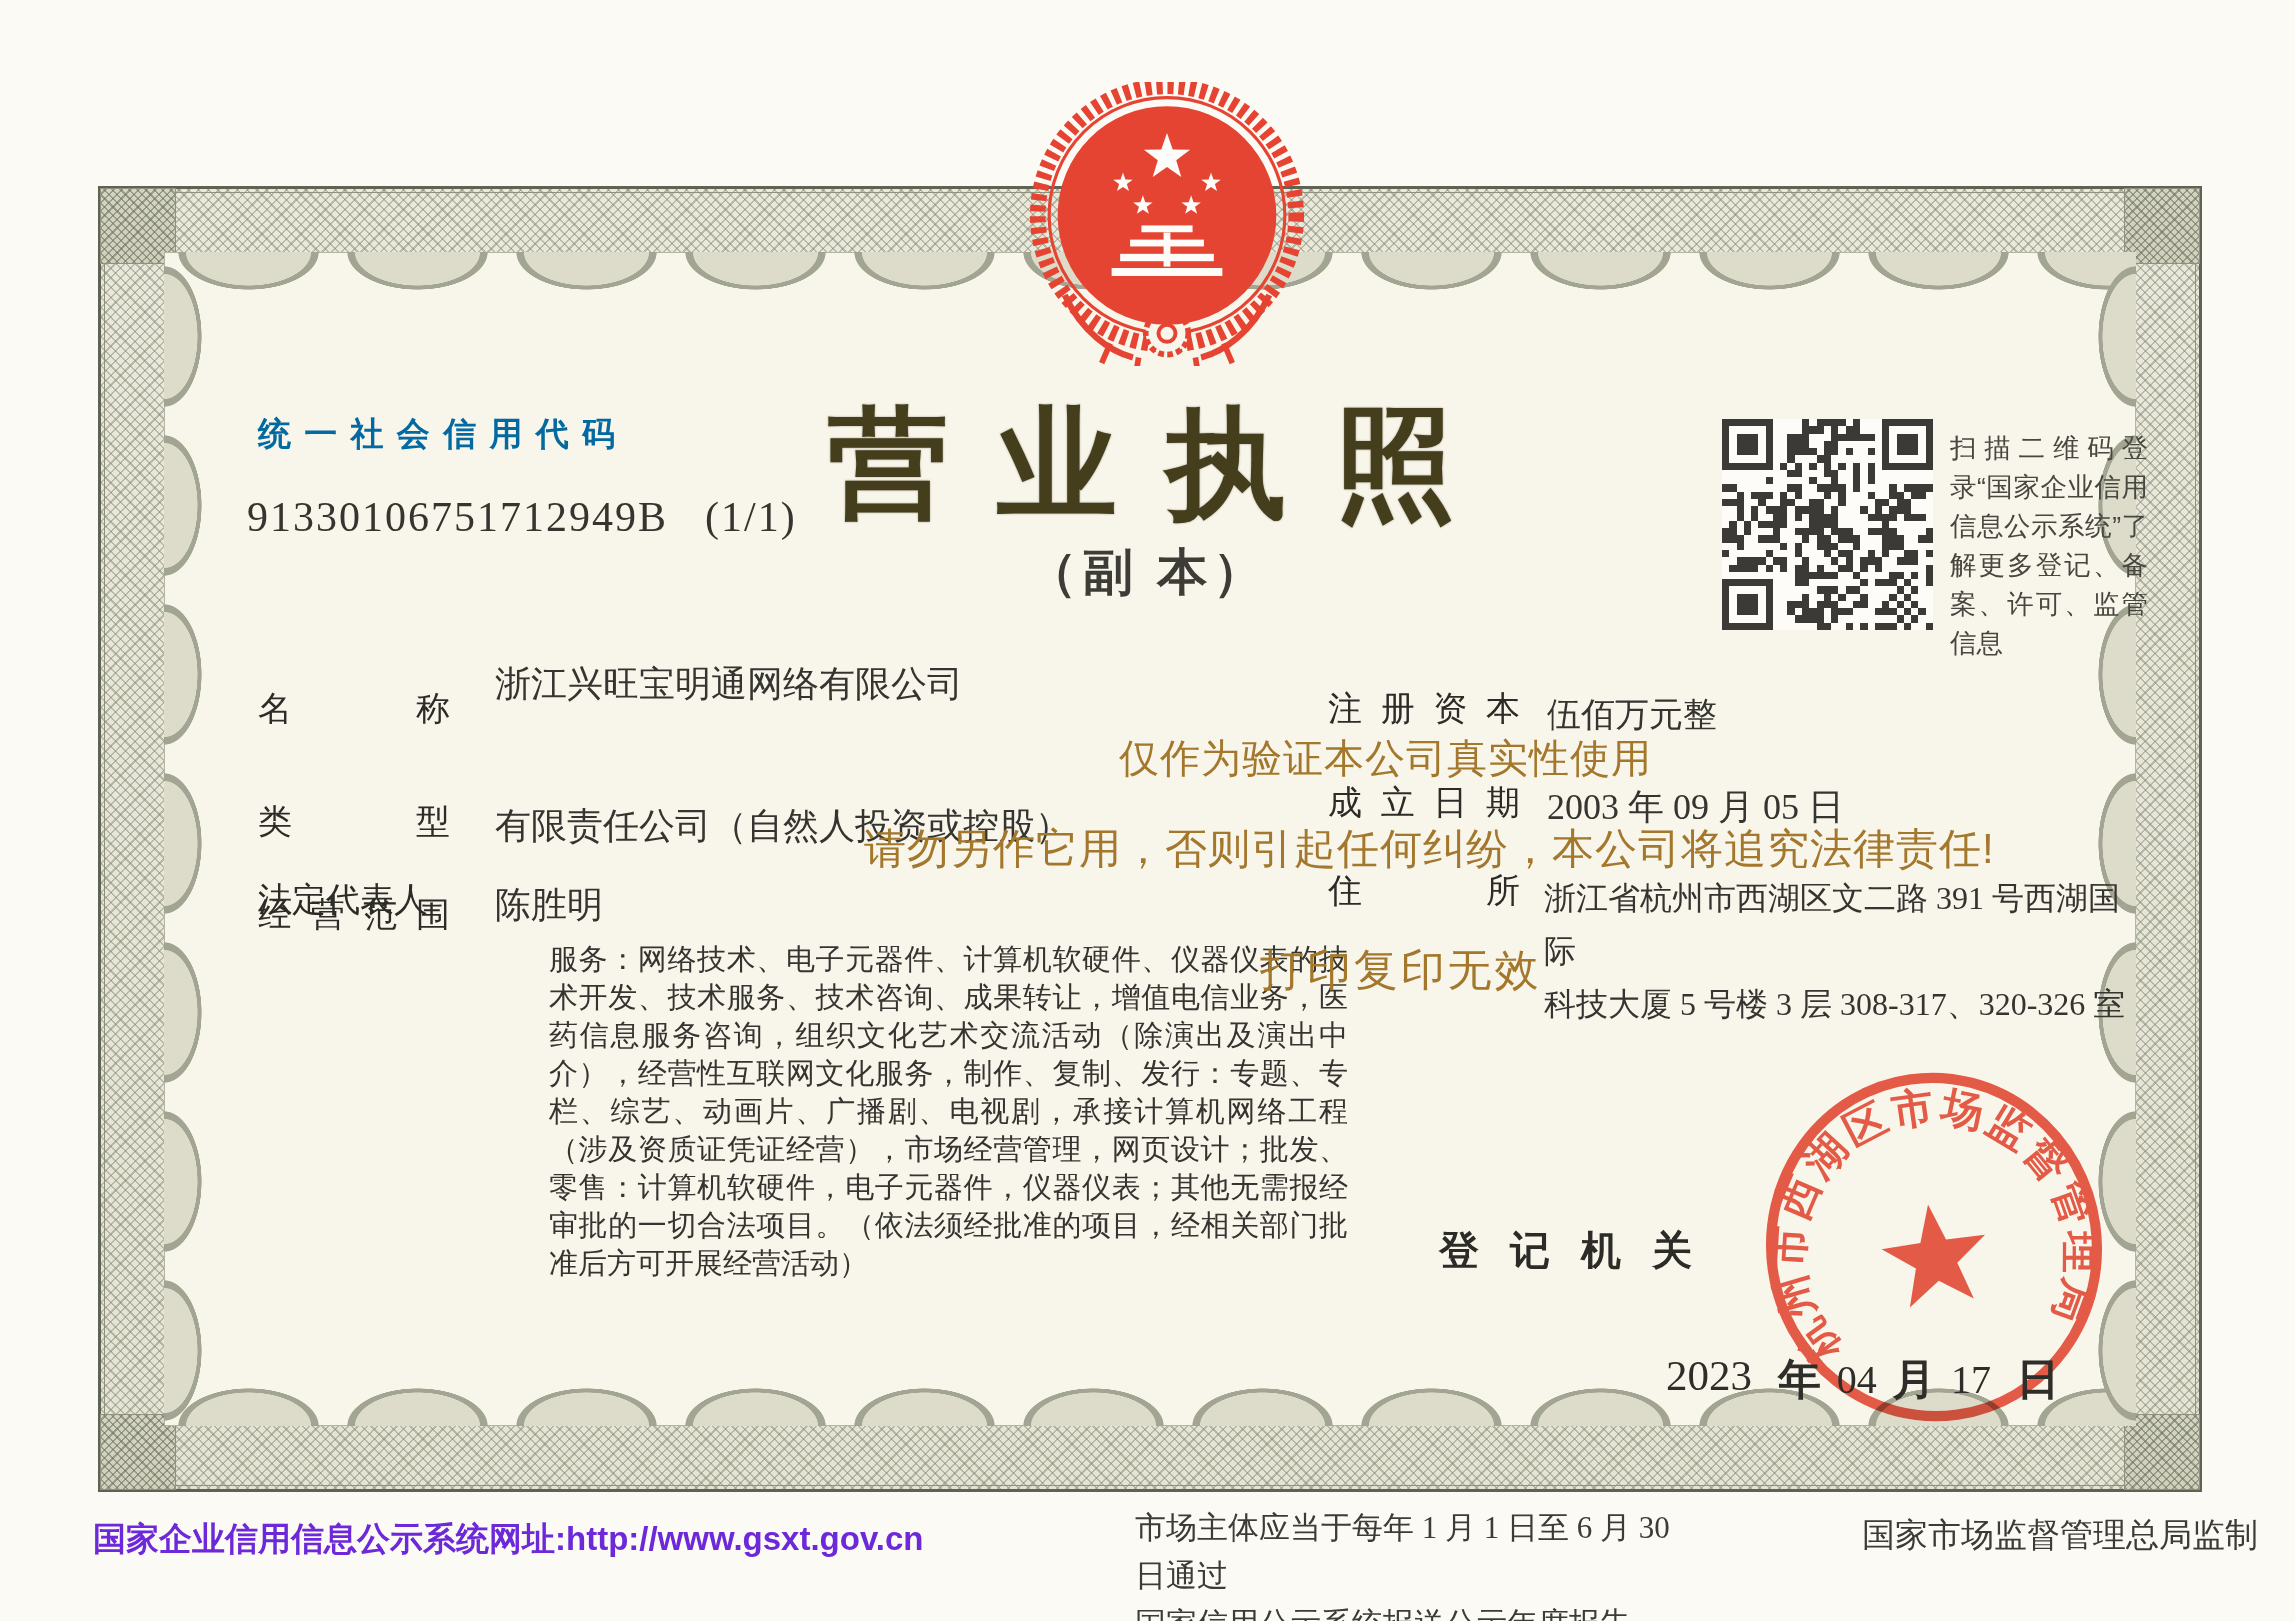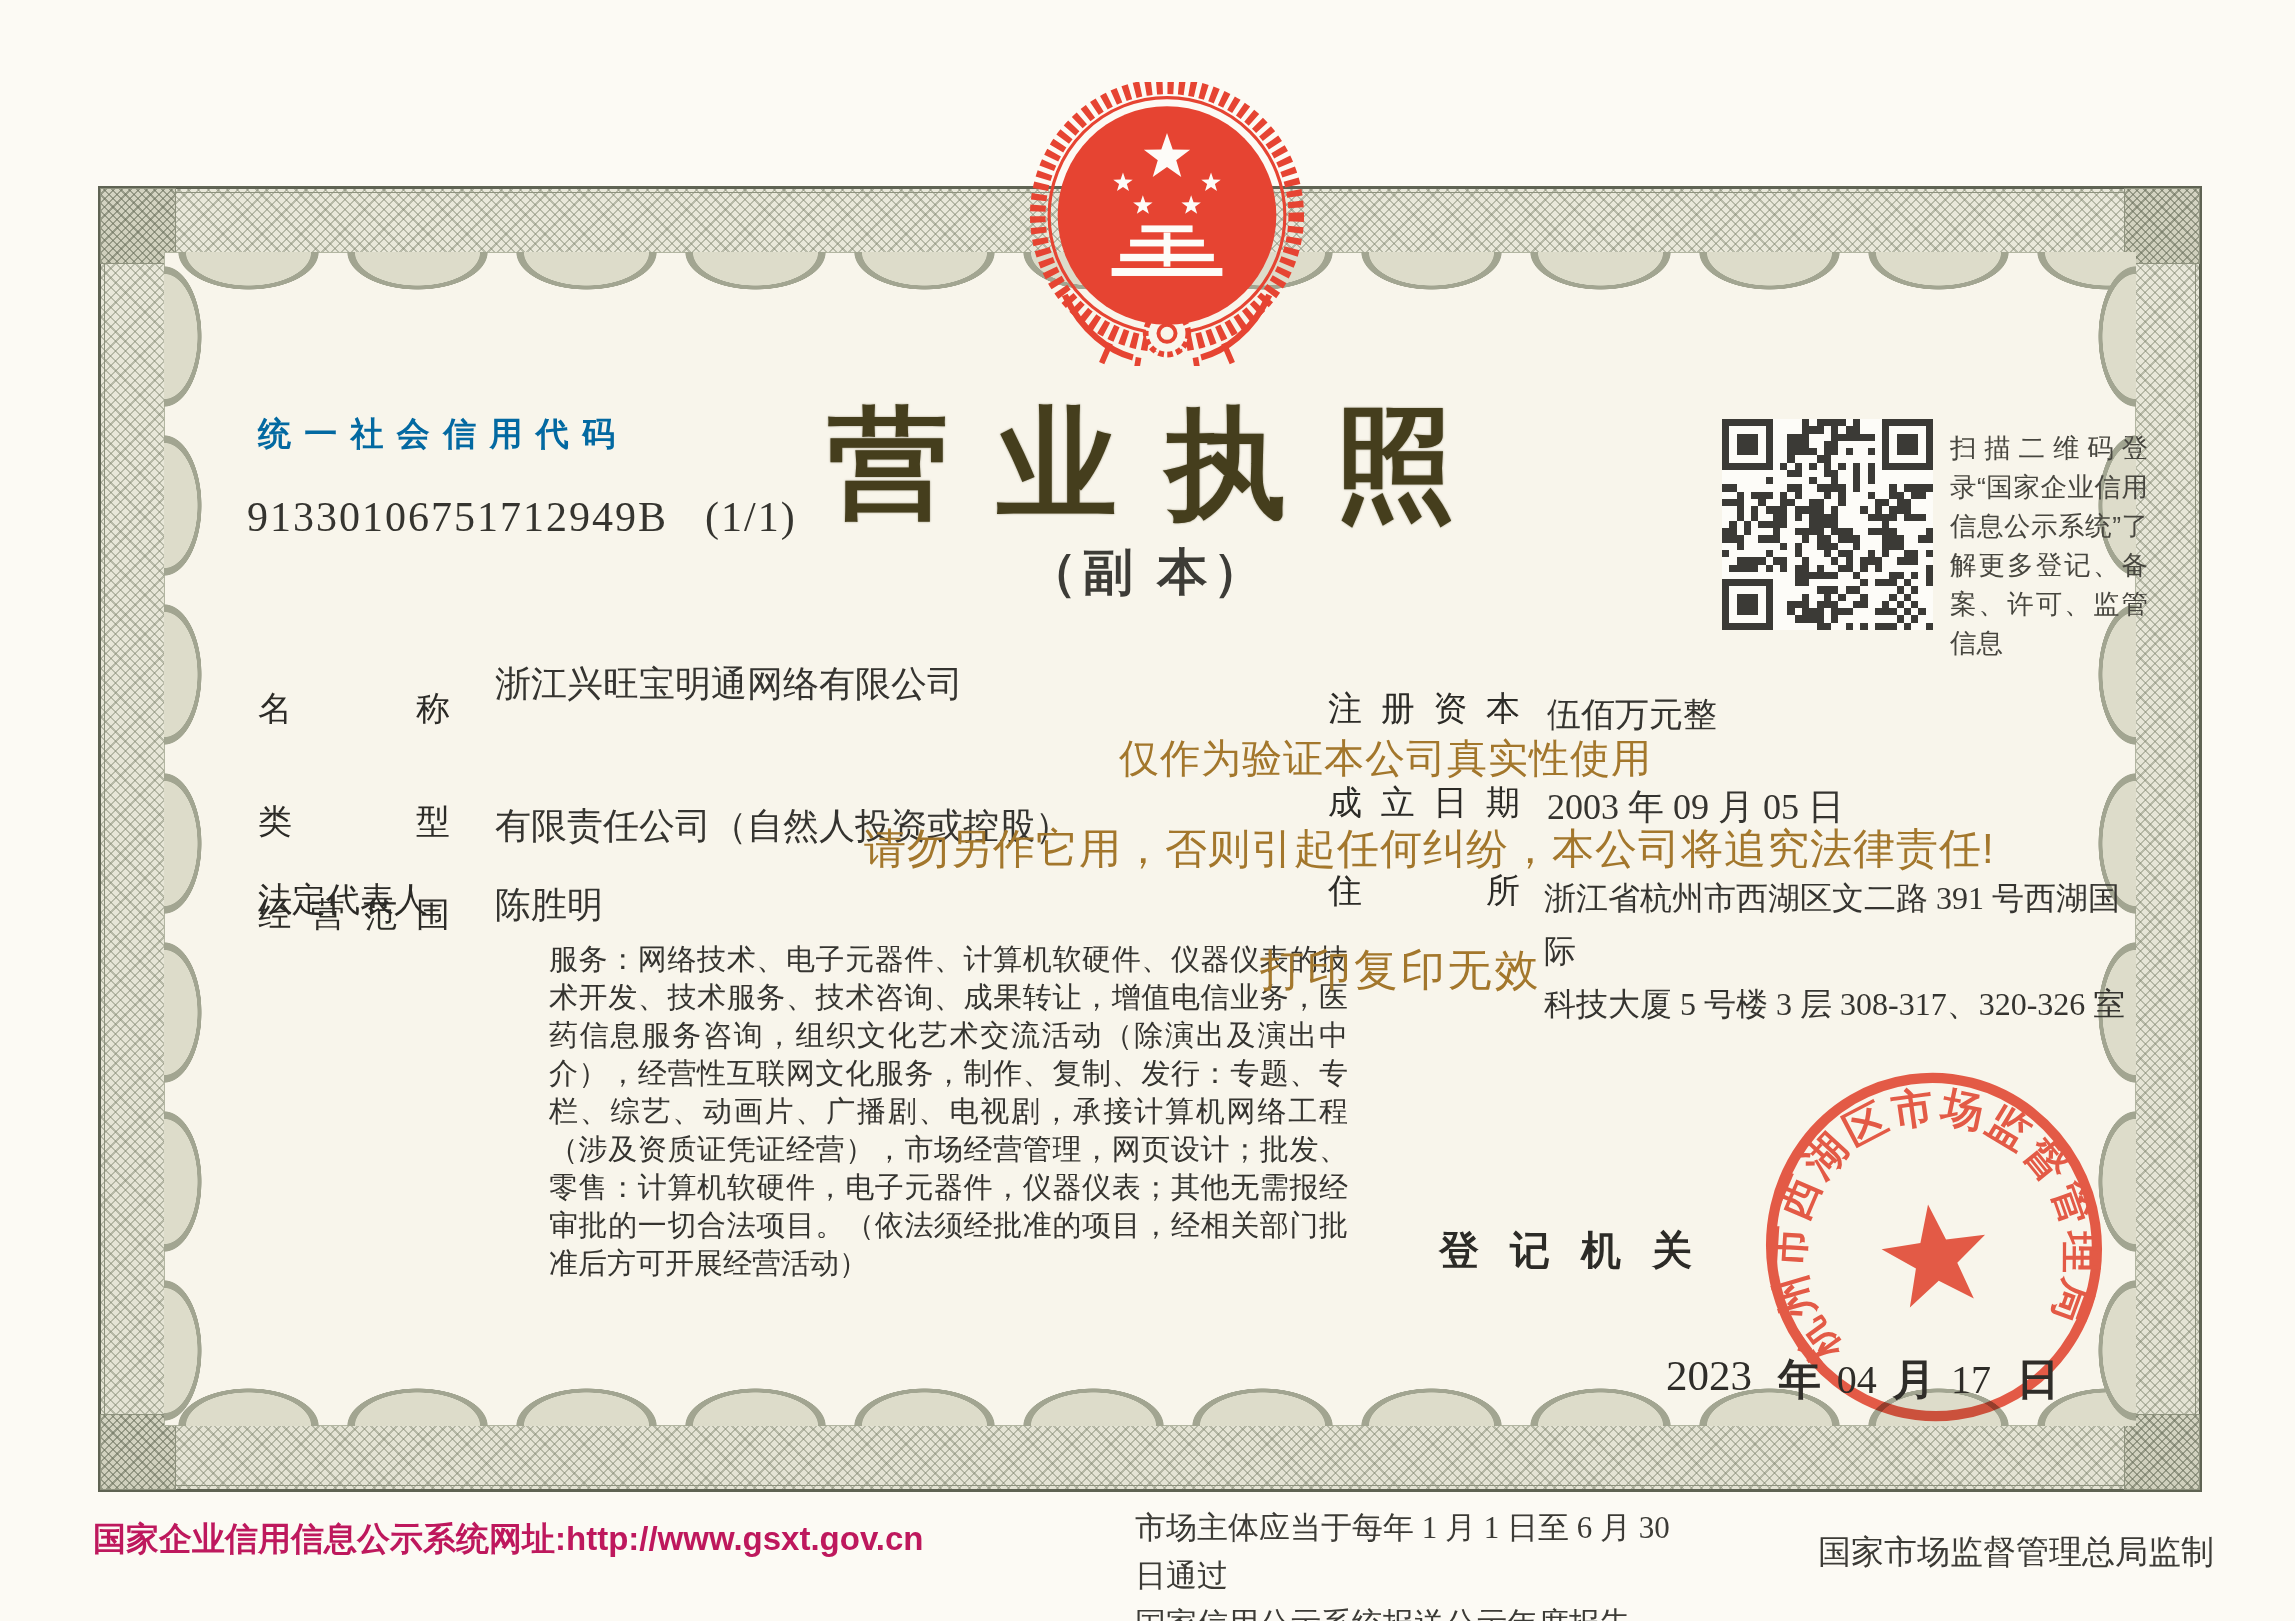--- a/index.html
+++ b/index.html
@@ -134,27 +134,27 @@
   .issue-date {
     left:1666px; top:1351px;
     font-family:"Liberation Serif", serif;
     font-size:43px; color:#2f2d29; display:flex; align-items:flex-start;
   }
   .issue-date .year  { margin-right:26px; }
   .issue-date .unit  { font-weight:600; }
   .issue-date .num   { position:relative; top:4.9px; font-size:40px; margin:0 15.7px; }
 
   
-  .footer-left  { left:93px;  top:1517px; font-size:33px; font-weight:600; color:#be185d; }
+  .footer-left  { left:93px;  top:1517px; font-size:33px; font-weight:600; color:#6d28d9; }
   .footer-mid   {
     left:1135px; top:1504px; width:549px;
     font-family:"Liberation Serif", serif;
     font-size:31px; line-height:48px; color:#3c3b36; white-space:pre-line;
   }
-  .footer-right { left:1818px; top:1513px; font-family:"Liberation Serif", serif; font-size:33px; color:#3c3b36;margin-top:17px; }
+  .footer-right { left:1862px; top:1513px; font-family:"Liberation Serif", serif; font-size:33px; color:#3c3b36; }
 </style>
 </head>
 <body>
 
 <div class="abs frame">
   <div class="frame-line"></div>
   <div class="corner tl"></div>
   <div class="corner tr"></div>
   <div class="corner bl"></div>
   <div class="corner br"></div>

